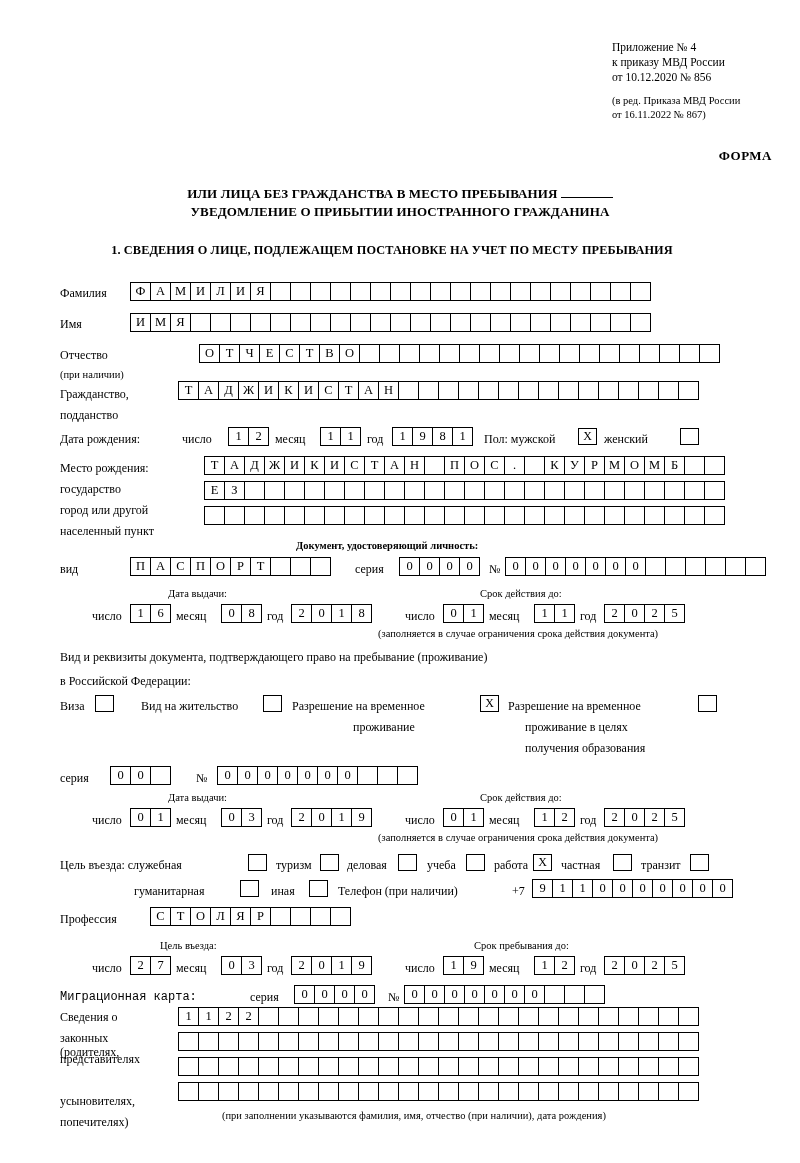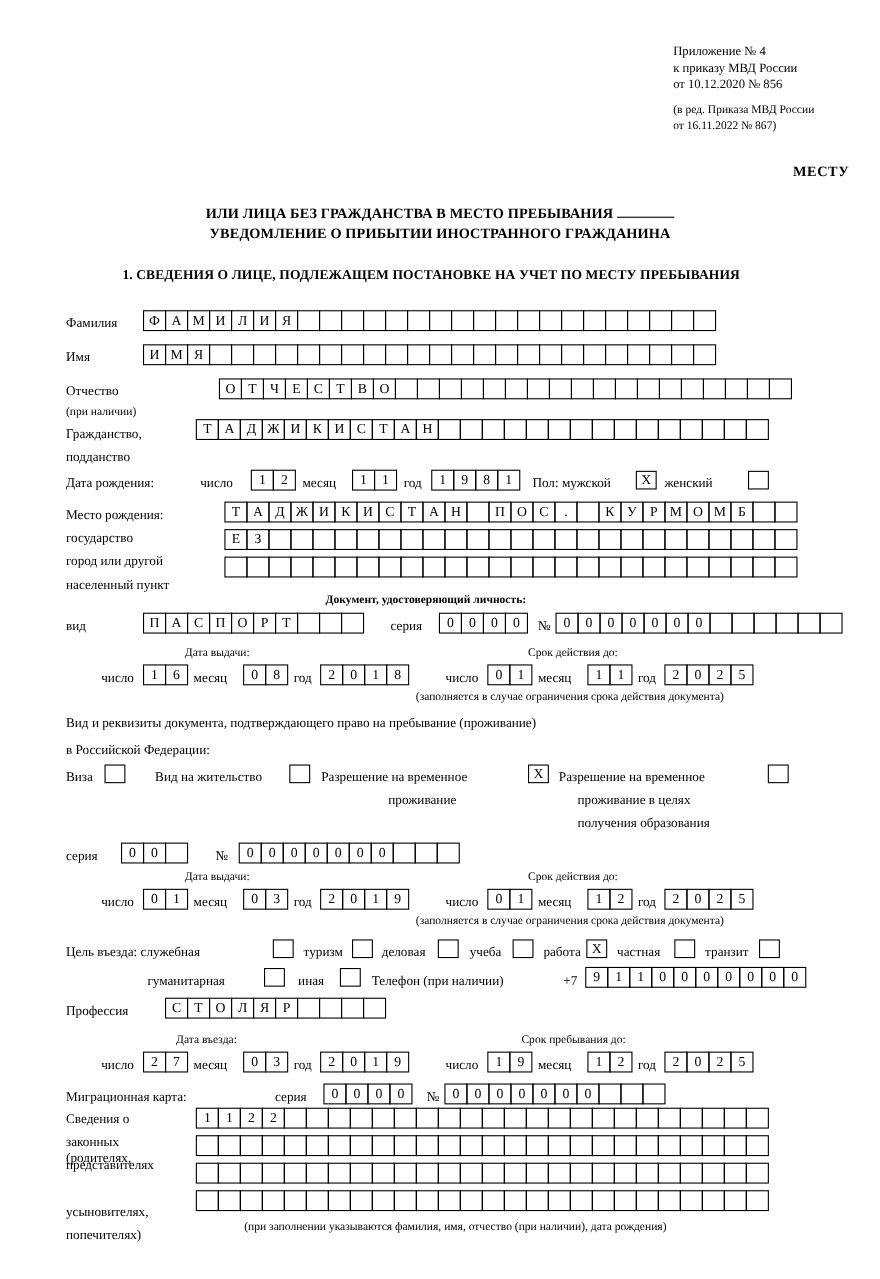--- a/index.html
+++ b/index.html
@@ -58,21 +58,21 @@
 
 <div class="page">
 
   <div class="hdr">
     <div>Приложение № 4</div>
     <div>к приказу МВД России</div>
     <div>от 10.12.2020 № 856</div>
     <div class="small">(в ред. Приказа МВД России</div>
     <div class="small" style="margin-top:0">от 16.11.2022 № 867)</div>
   </div>
-  <div class="forma">МЕСТУ</div>
+  <div class="forma">ФОРМА</div>
 
   <div class="title">
     <div><span>ИЛИ ЛИЦА БЕЗ ГРАЖДАНСТВА В МЕСТО ПРЕБЫВАНИЯ</span> <span class="ul"></span></div>
     <div>УВЕДОМЛЕНИЕ О ПРИБЫТИИ ИНОСТРАННОГО ГРАЖДАНИНА</div>
   </div>
 
   <div class="section1">1. СВЕДЕНИЯ О ЛИЦЕ, ПОДЛЕЖАЩЕМ ПОСТАНОВКЕ НА УЧЕТ ПО МЕСТУ ПРЕБЫВАНИЯ</div>
 
   <div class="t" style="left:60px;top:286px;">Фамилия</div>
   <div class="cells" id="g-surname" style="left:130px;top:282px;">
@@ -504,21 +504,21 @@
       <div class="cell">О</div>
       <div class="cell">Л</div>
       <div class="cell">Я</div>
       <div class="cell">Р</div>
       <div class="cell"></div>
       <div class="cell"></div>
       <div class="cell"></div>
       <div class="cell"></div>
     </div>
 
-  <div class="t ts" style="left:160px;top:940px;">Дата въезда:</div>
+  <div class="t ts" style="left:160px;top:940px;">Цель въезда:</div>
   <div class="t ts" style="left:474px;top:940px;">Срок пребывания до:</div>
 
   <div class="t" style="left:92px;top:961px;">число</div>
   <div class="cells" id="g-eday" style="left:130px;top:956px;">
       <div class="cell">2</div>
       <div class="cell">7</div>
     </div>
   <div class="t" style="left:176px;top:961px;">месяц</div>
   <div class="cells" id="g-emon" style="left:221px;top:956px;">
       <div class="cell">0</div>
@@ -543,21 +543,21 @@
       <div class="cell">2</div>
     </div>
   <div class="t" style="left:580px;top:961px;">год</div>
   <div class="cells" id="g-uyear" style="left:604px;top:956px;">
       <div class="cell">2</div>
       <div class="cell">0</div>
       <div class="cell">2</div>
       <div class="cell">5</div>
     </div>
 
-  <div class="t" style="left:60px;top:990px;">Миграционная карта:</div>
+  <div class="t" style="left:60px;top:990px;font-family:Liberation Mono, monospace;">Миграционная карта:</div>
   <div class="t" style="left:250px;top:990px;">серия</div>
   <div class="cells" id="g-mcser" style="left:294px;top:985px;">
       <div class="cell">0</div>
       <div class="cell">0</div>
       <div class="cell">0</div>
       <div class="cell">0</div>
     </div>
   <div class="t" style="left:388px;top:990px;">№</div>
   <div class="cells" id="g-mcnum" style="left:404px;top:985px;">
       <div class="cell">0</div>

